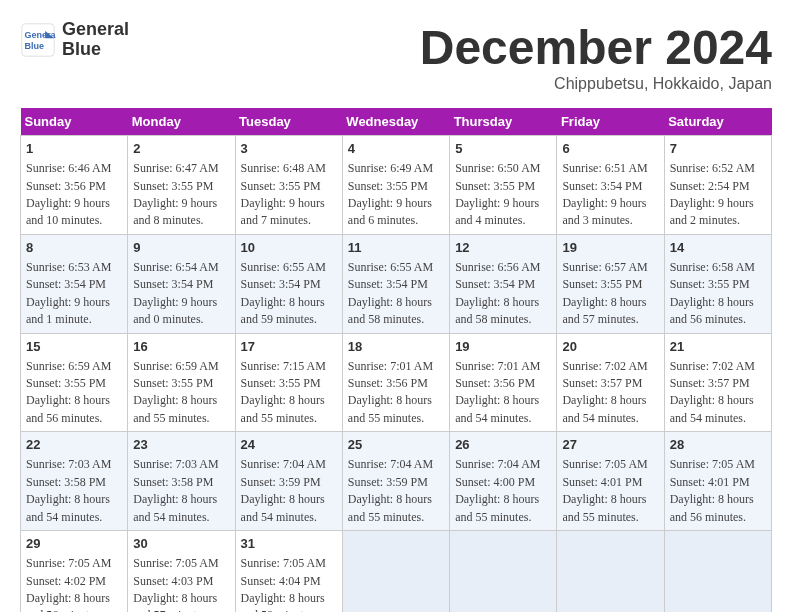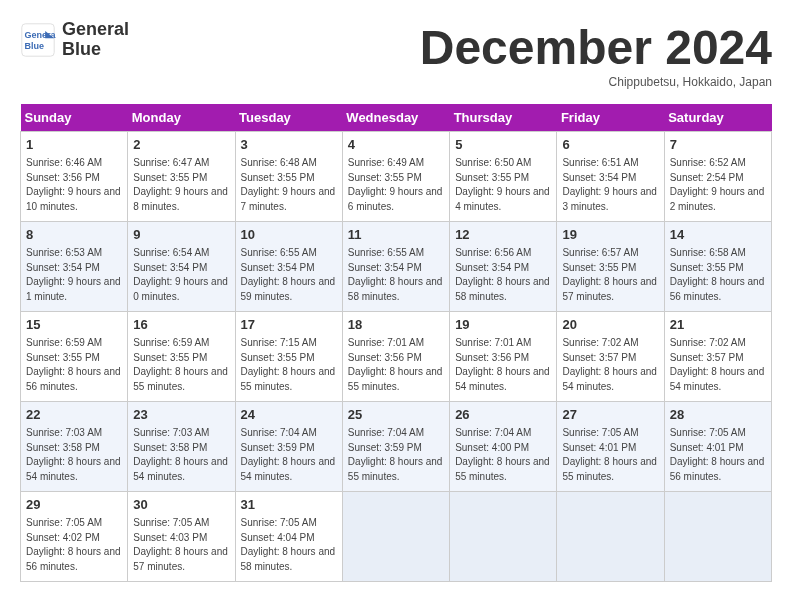--- a/index.html
+++ b/index.html
@@ -34,21 +34,21 @@
     }
     .title-block {
       text-align: right;
     }
     .title-block h1 {
       font-size: 48px;
       font-weight: bold;
       color: #333;
     }
     .title-block h2 {
-      font-size: 12px;
+      font-size: 16px;
       font-weight: normal;
       color: #555;
     }
     table {
       width: 100%;
       border-collapse: collapse;
       font-size: 11px;
     }
     thead tr th {
       background: #a21caf;
@@ -73,23 +73,24 @@
     tbody tr:nth-child(even) td {
       background: #f0f4fb;
     }
     .day-num {
       font-size: 13px;
       font-weight: bold;
       display: block;
       margin-bottom: 2px;
     }
     .day-info {
-      font-size: 10px;
+      font-size: 12px;
       color: #444;
       line-height: 1.45;
+      font-family: Liberation Serif, serif;
     }
     td.empty {
       background: #e8eef7 !important;
     }
   </style>
 </head>
 <body>
 
 <div class="header">
   <div class="logo">

